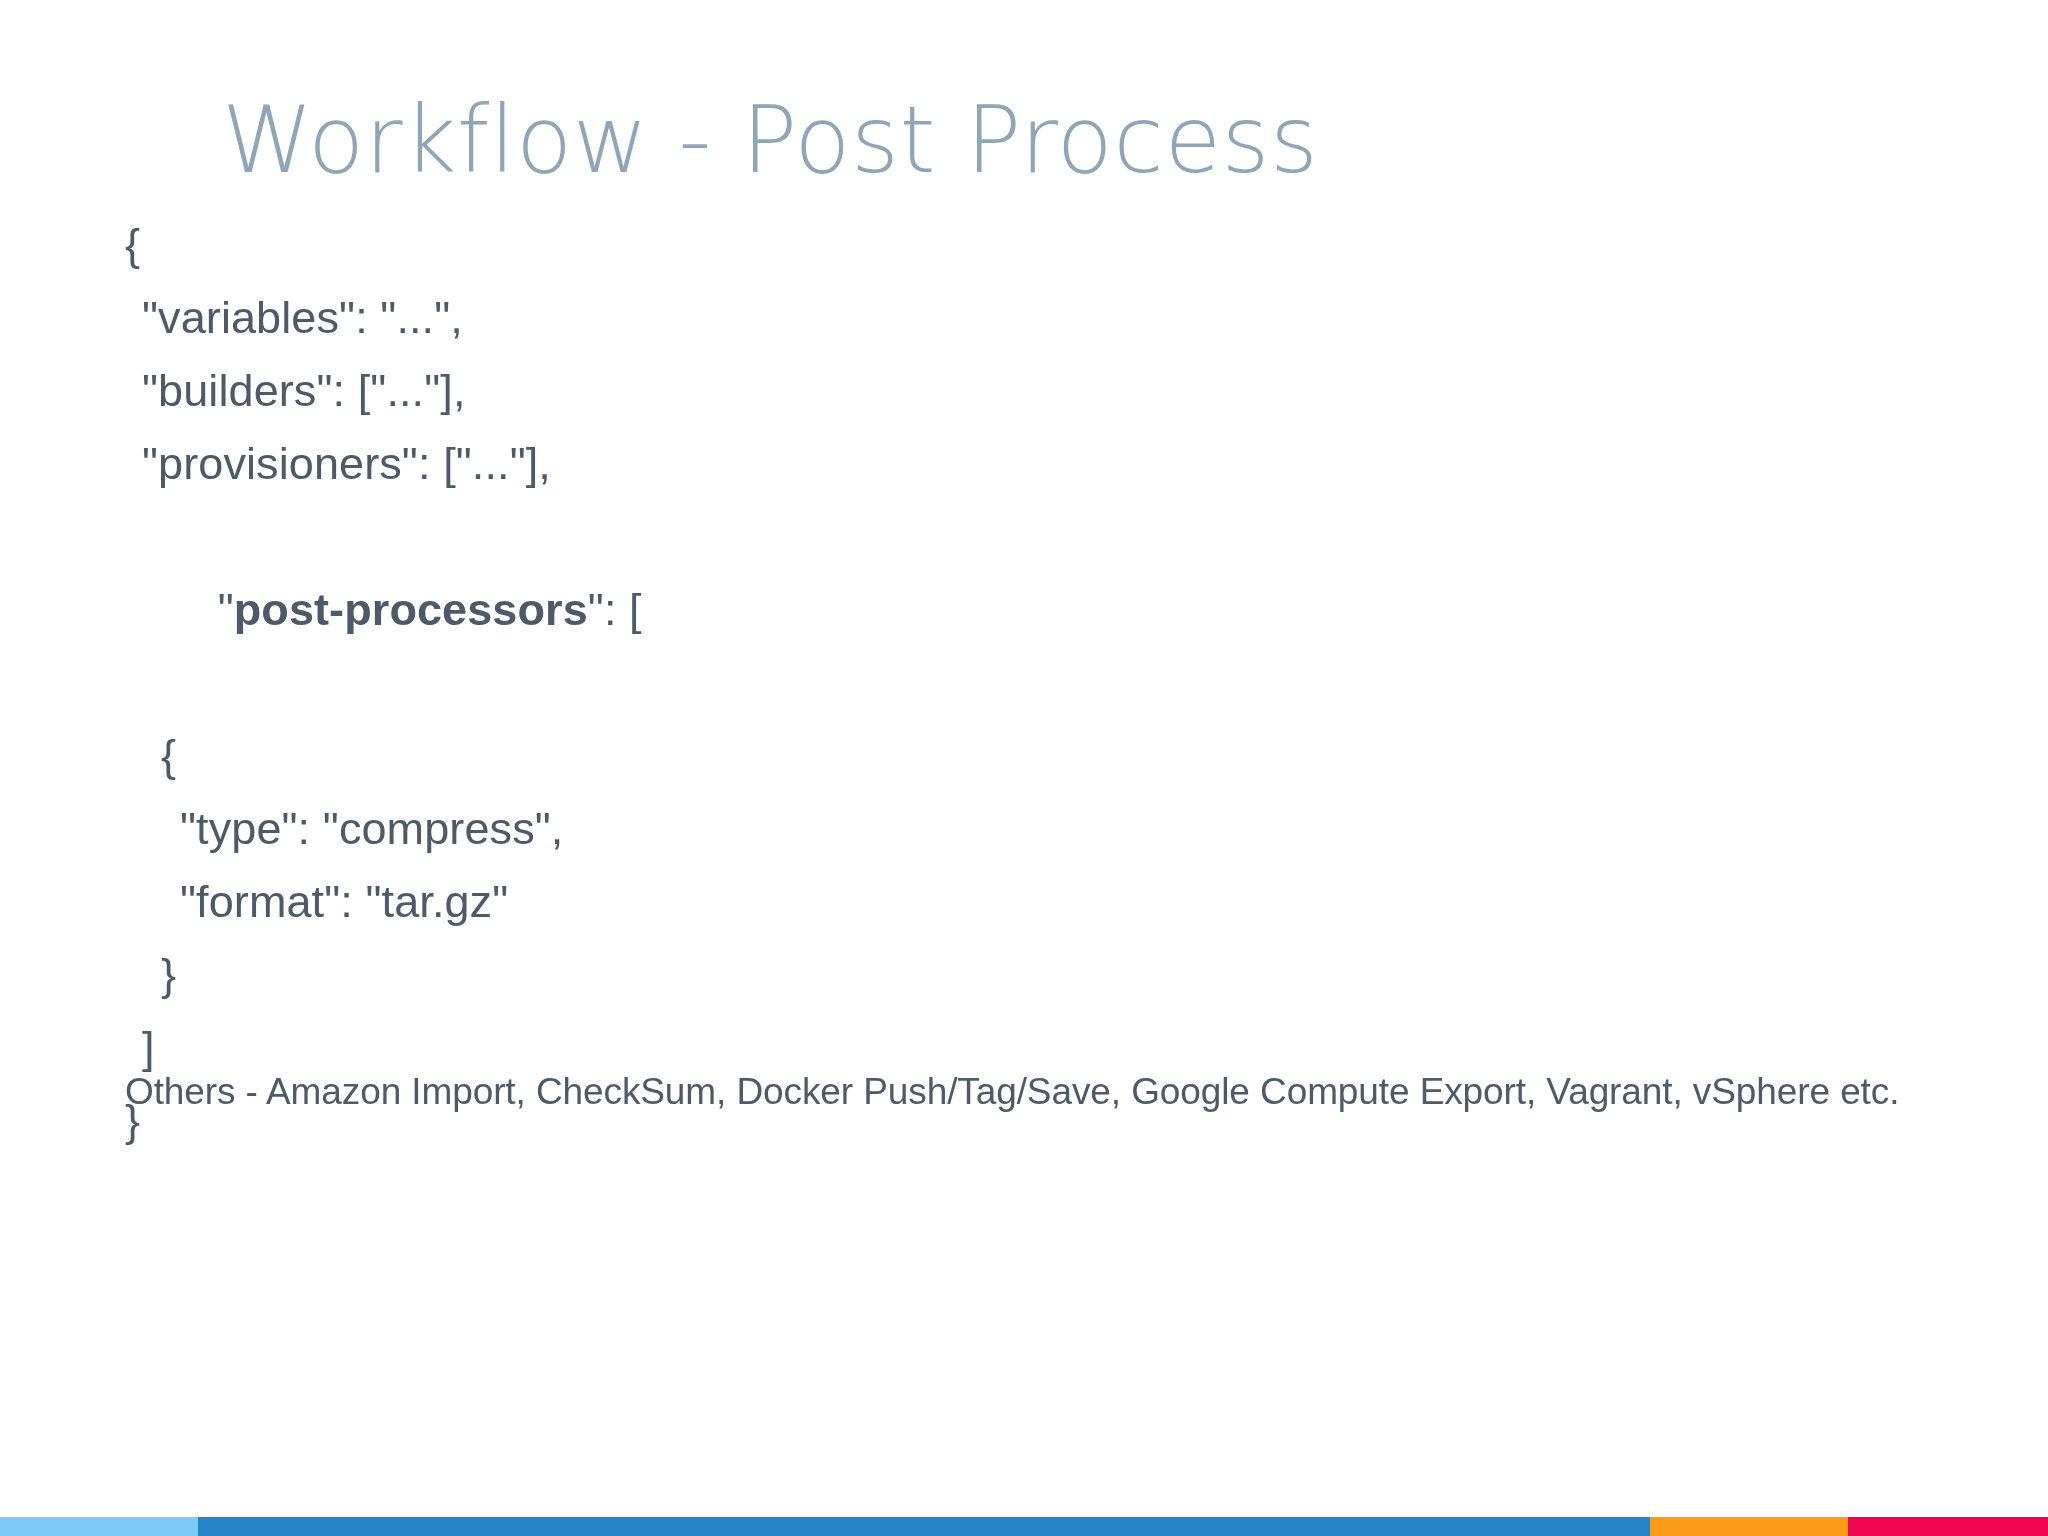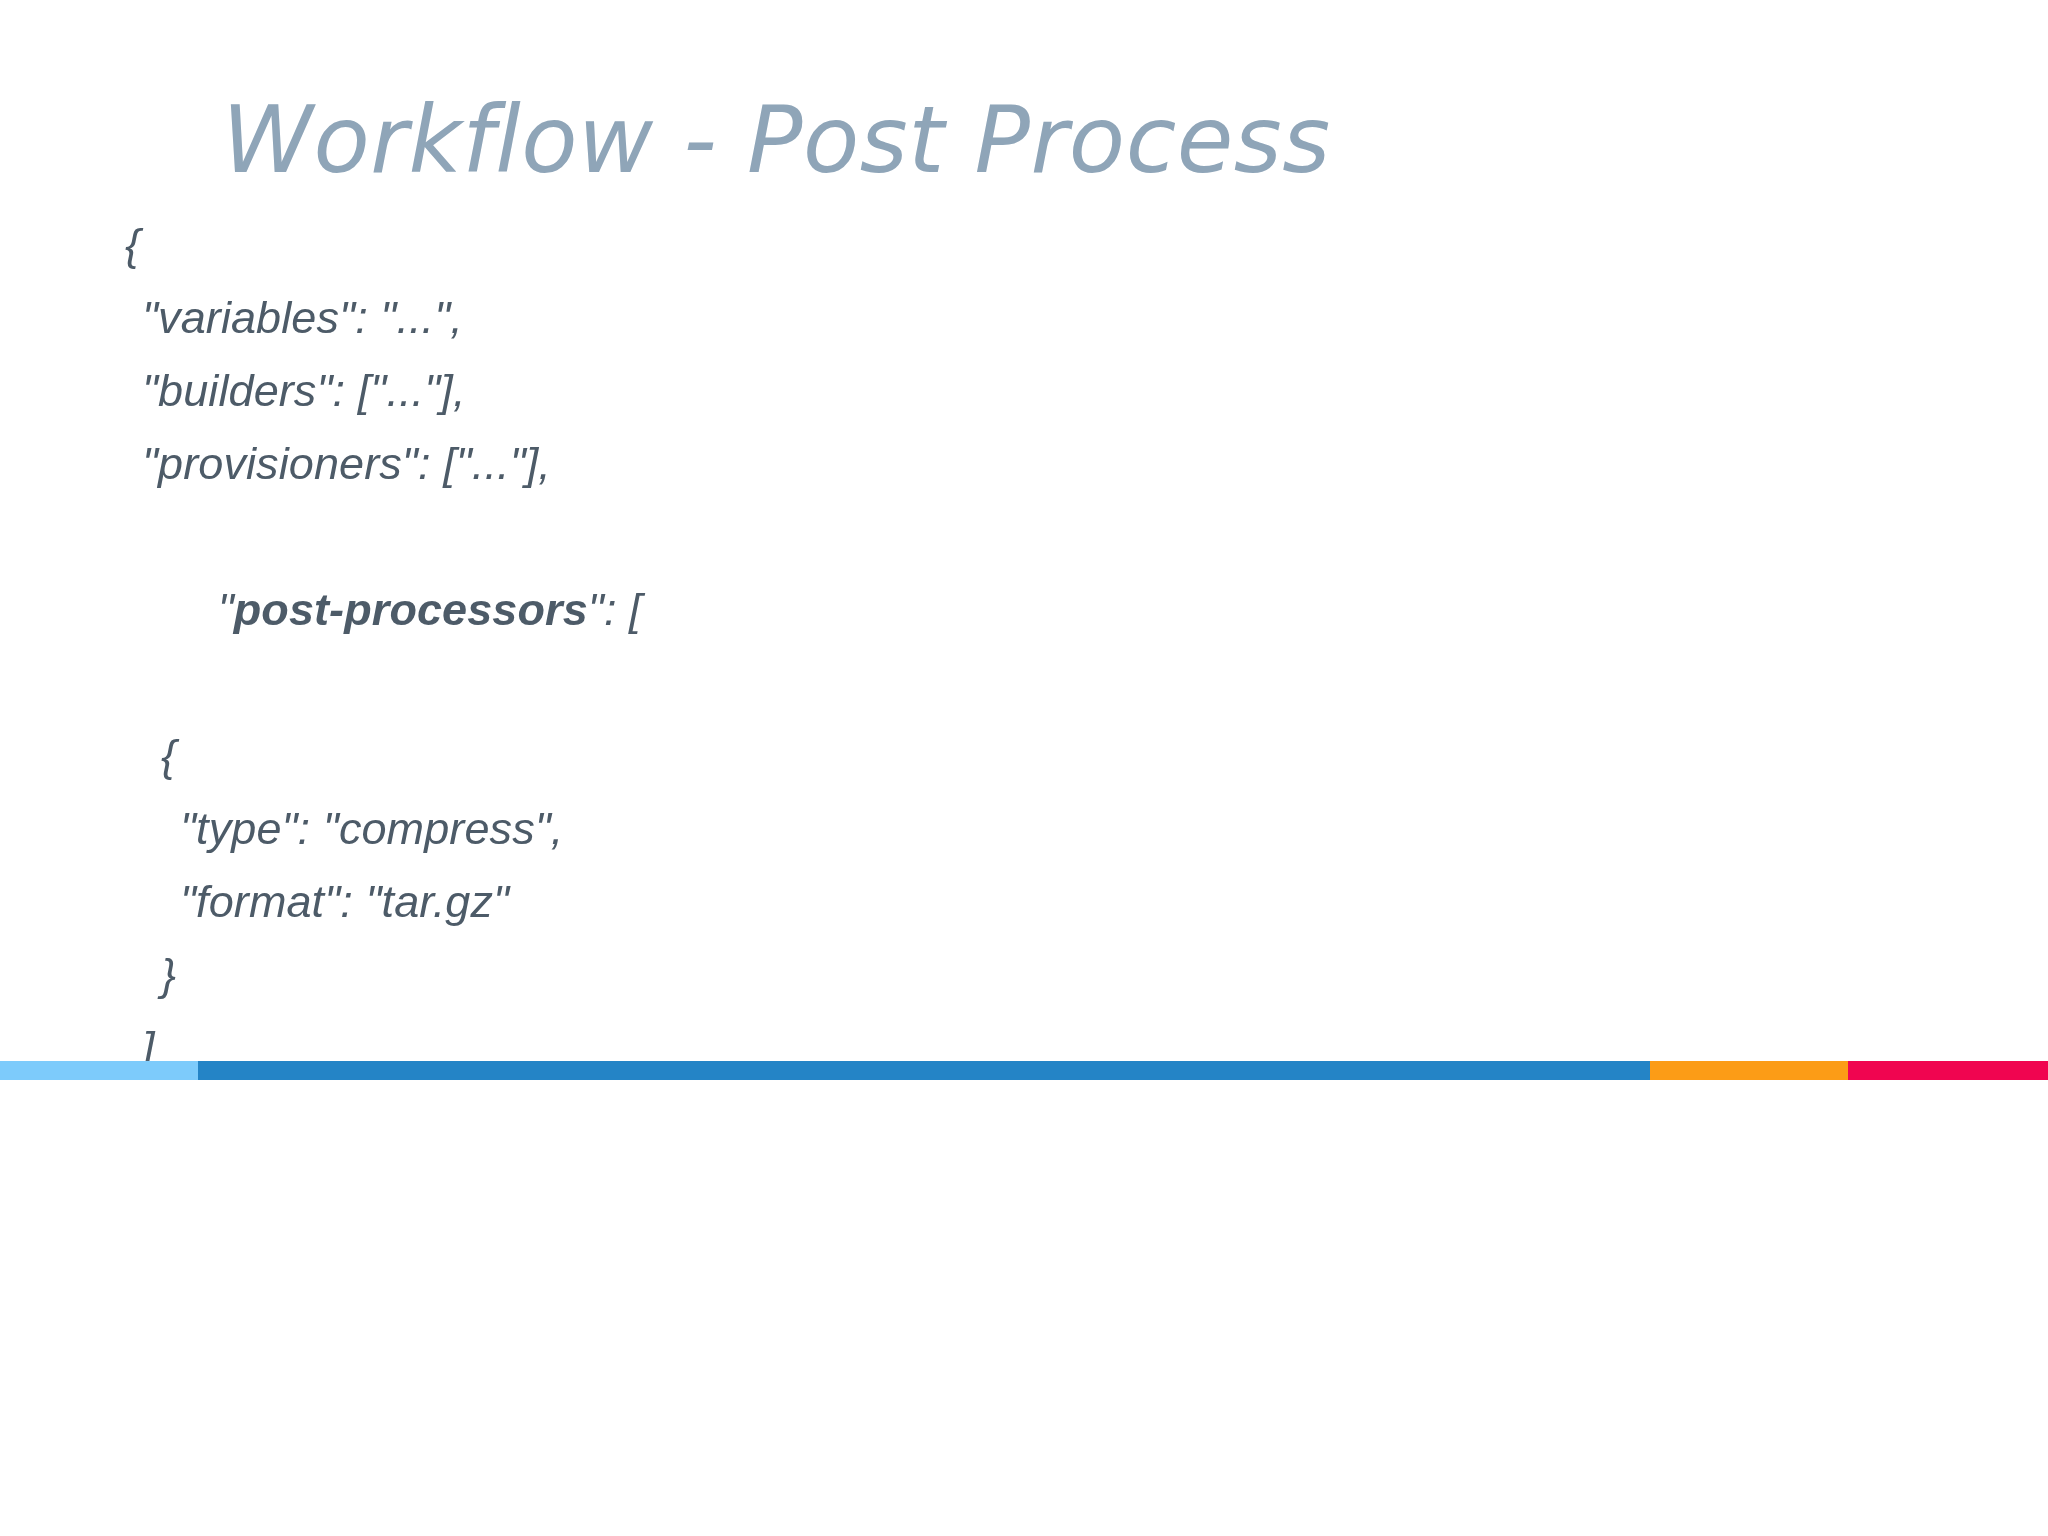--- a/index.html
+++ b/index.html
@@ -7,24 +7,23 @@
     margin: 0;
     padding: 0;
     background: #ffffff;
   }
   body {
     font-family: "Liberation Sans", sans-serif;
   }
   #slide {
     position: relative;
     width: 2048px;
-    height: 1080px;
+    height: 1536px;
     background: #ffffff;
     overflow: hidden;
-    font-style: italic;
   }
 
   
   #slide-title {
     position: absolute;
     left: 222px;
     top: 26px;
     width: 1600px;
     font-family: "DejaVu Sans", "Liberation Sans", sans-serif;
     font-weight: 300;

